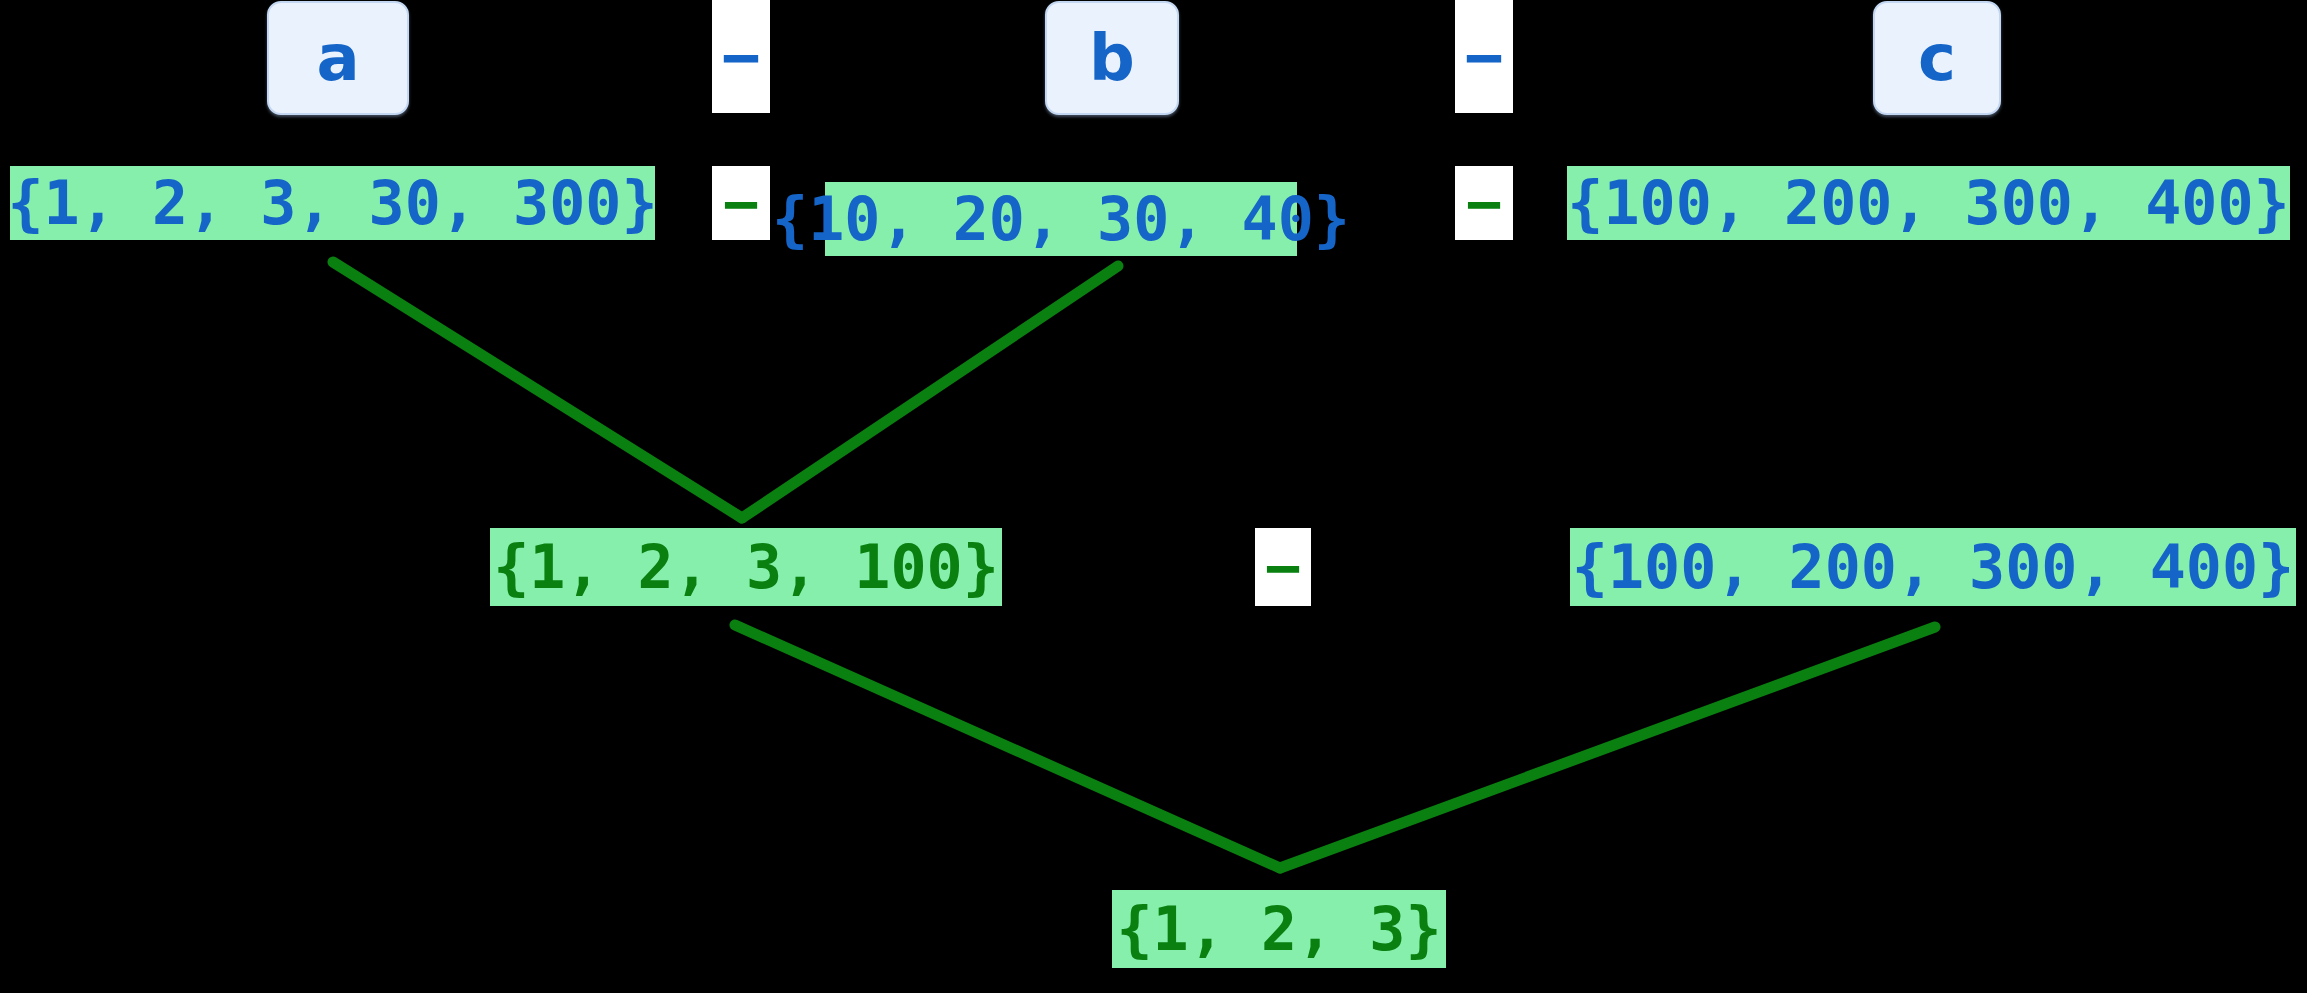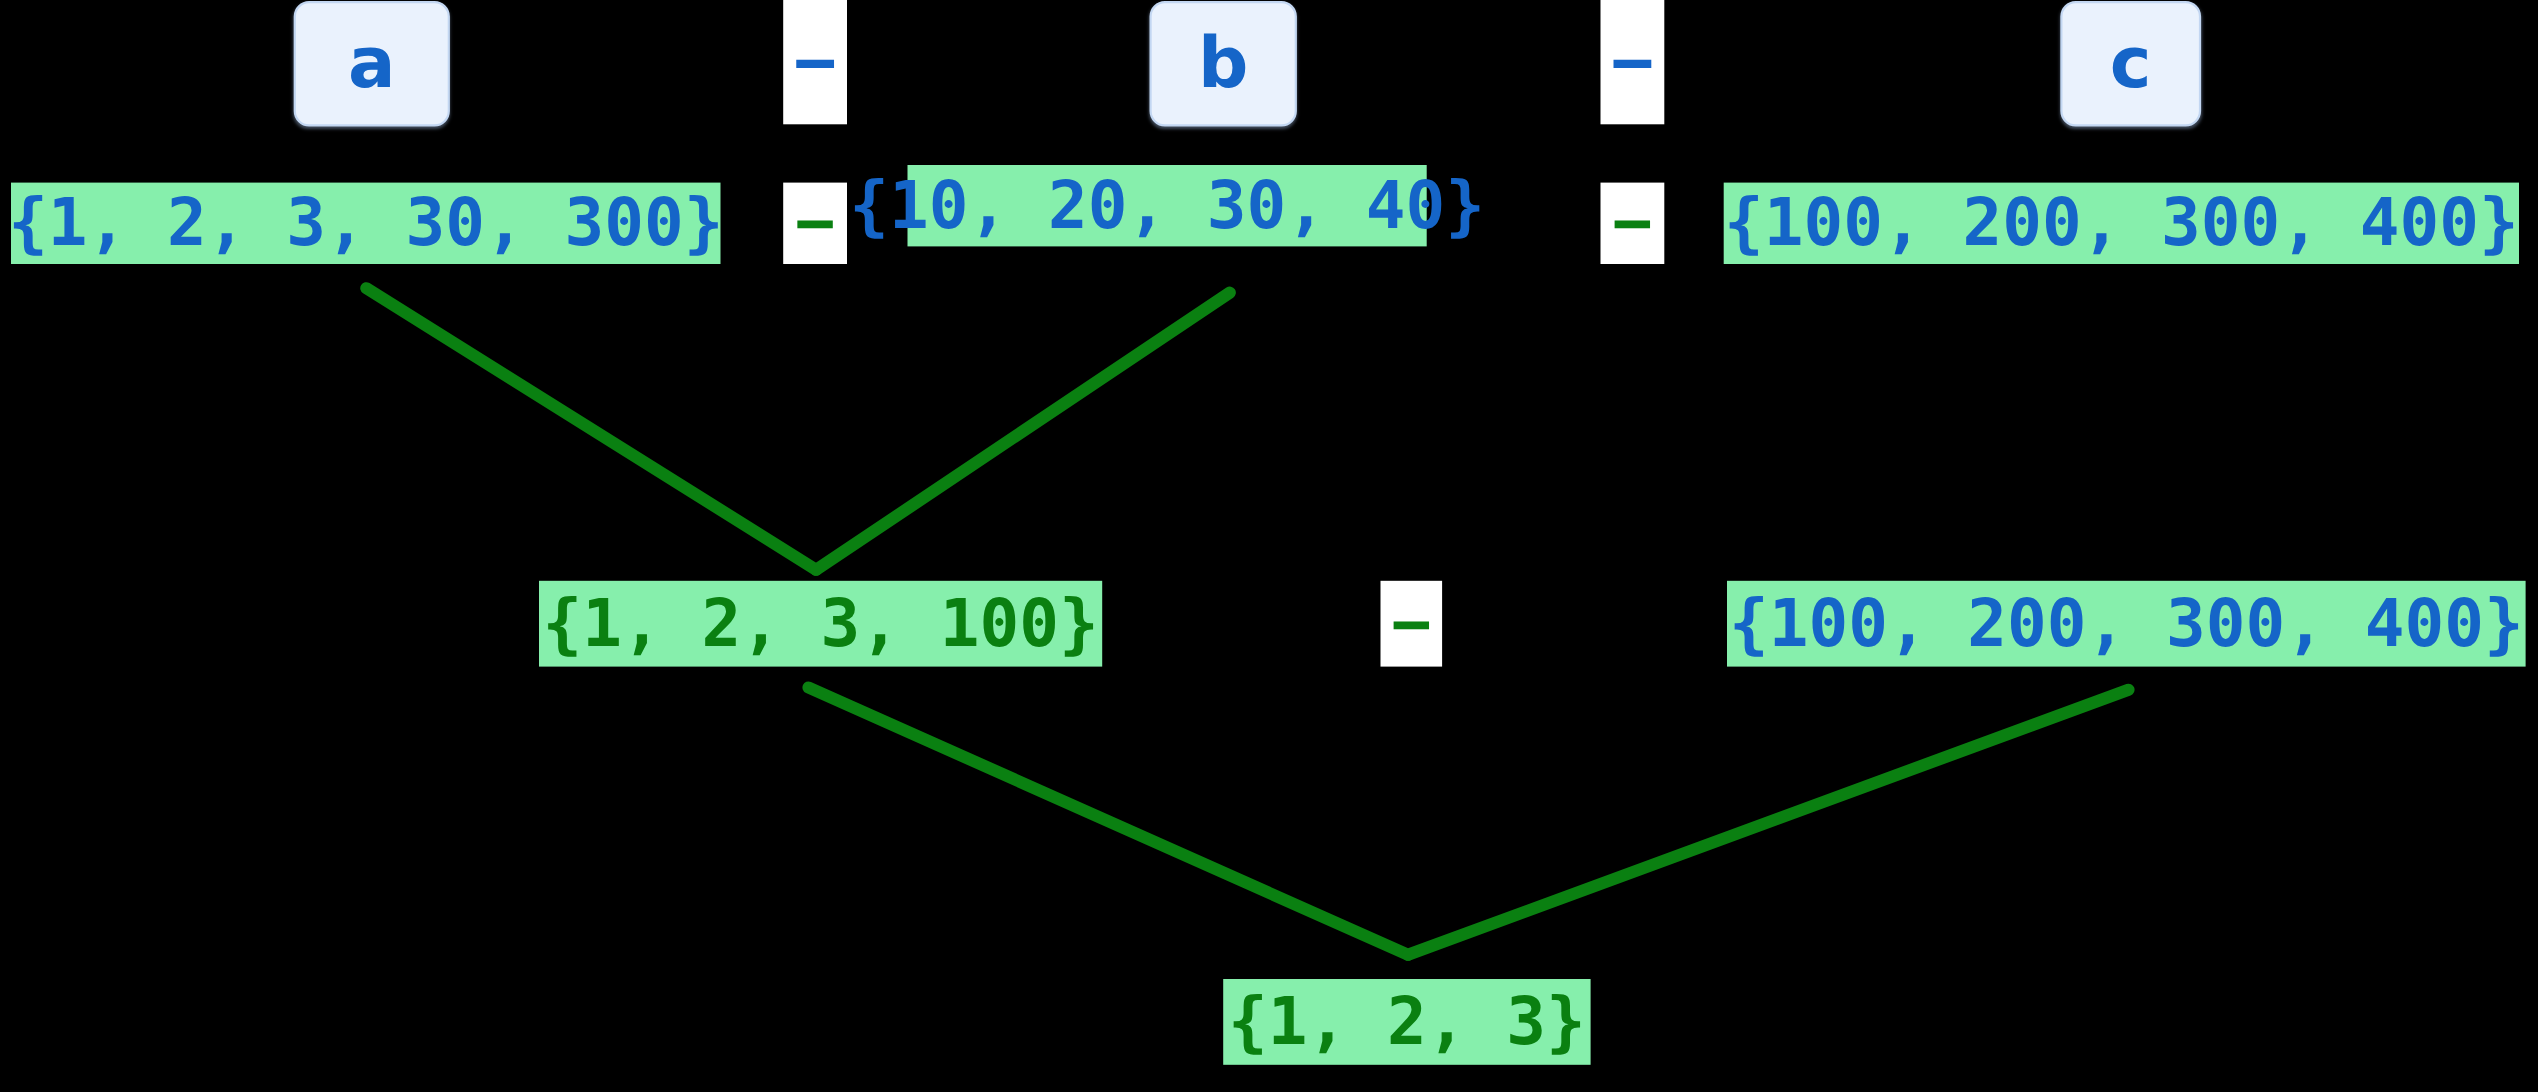--- a/index.html
+++ b/index.html
@@ -99,21 +99,21 @@
   <div class="var-badge" style="left:1045px; top:1px; width:130px; height:110px;">b</div>
 
   <div class="op big" style="left:1455px; top:0px; width:58px; height:113px;">−</div>
 
   <div class="var-badge" style="left:1873px; top:1px; width:124px; height:110px;">c</div>
 
   <div class="chip set blue" style="left:10px; top:166px; width:645px; height:74px;">{1, 2, 3, 30, 300}</div>
 
   <div class="op small" style="left:712px; top:166px; width:58px; height:74px;">−</div>
 
-  <div class="chip set blue" style="left:825px; top:150px; width:472px; height:74px;">{10, 20, 30, 40}</div>
+  <div class="chip set blue" style="left:825px; top:182px; width:472px; height:74px;">{10, 20, 30, 40}</div>
 
   <div class="op small" style="left:1455px; top:166px; width:58px; height:74px;">−</div>
 
   <div class="chip set blue" style="left:1567px; top:166px; width:723px; height:74px;">{100, 200, 300, 400}</div>
 
   <div class="chip set green" style="left:490px; top:528px; width:512px; height:78px;">{1, 2, 3, 100}</div>
 
   <div class="op small" style="left:1255px; top:528px; width:56px; height:78px;">−</div>
 
   <div class="chip set blue" style="left:1570px; top:528px; width:726px; height:78px;">{100, 200, 300, 400}</div>

